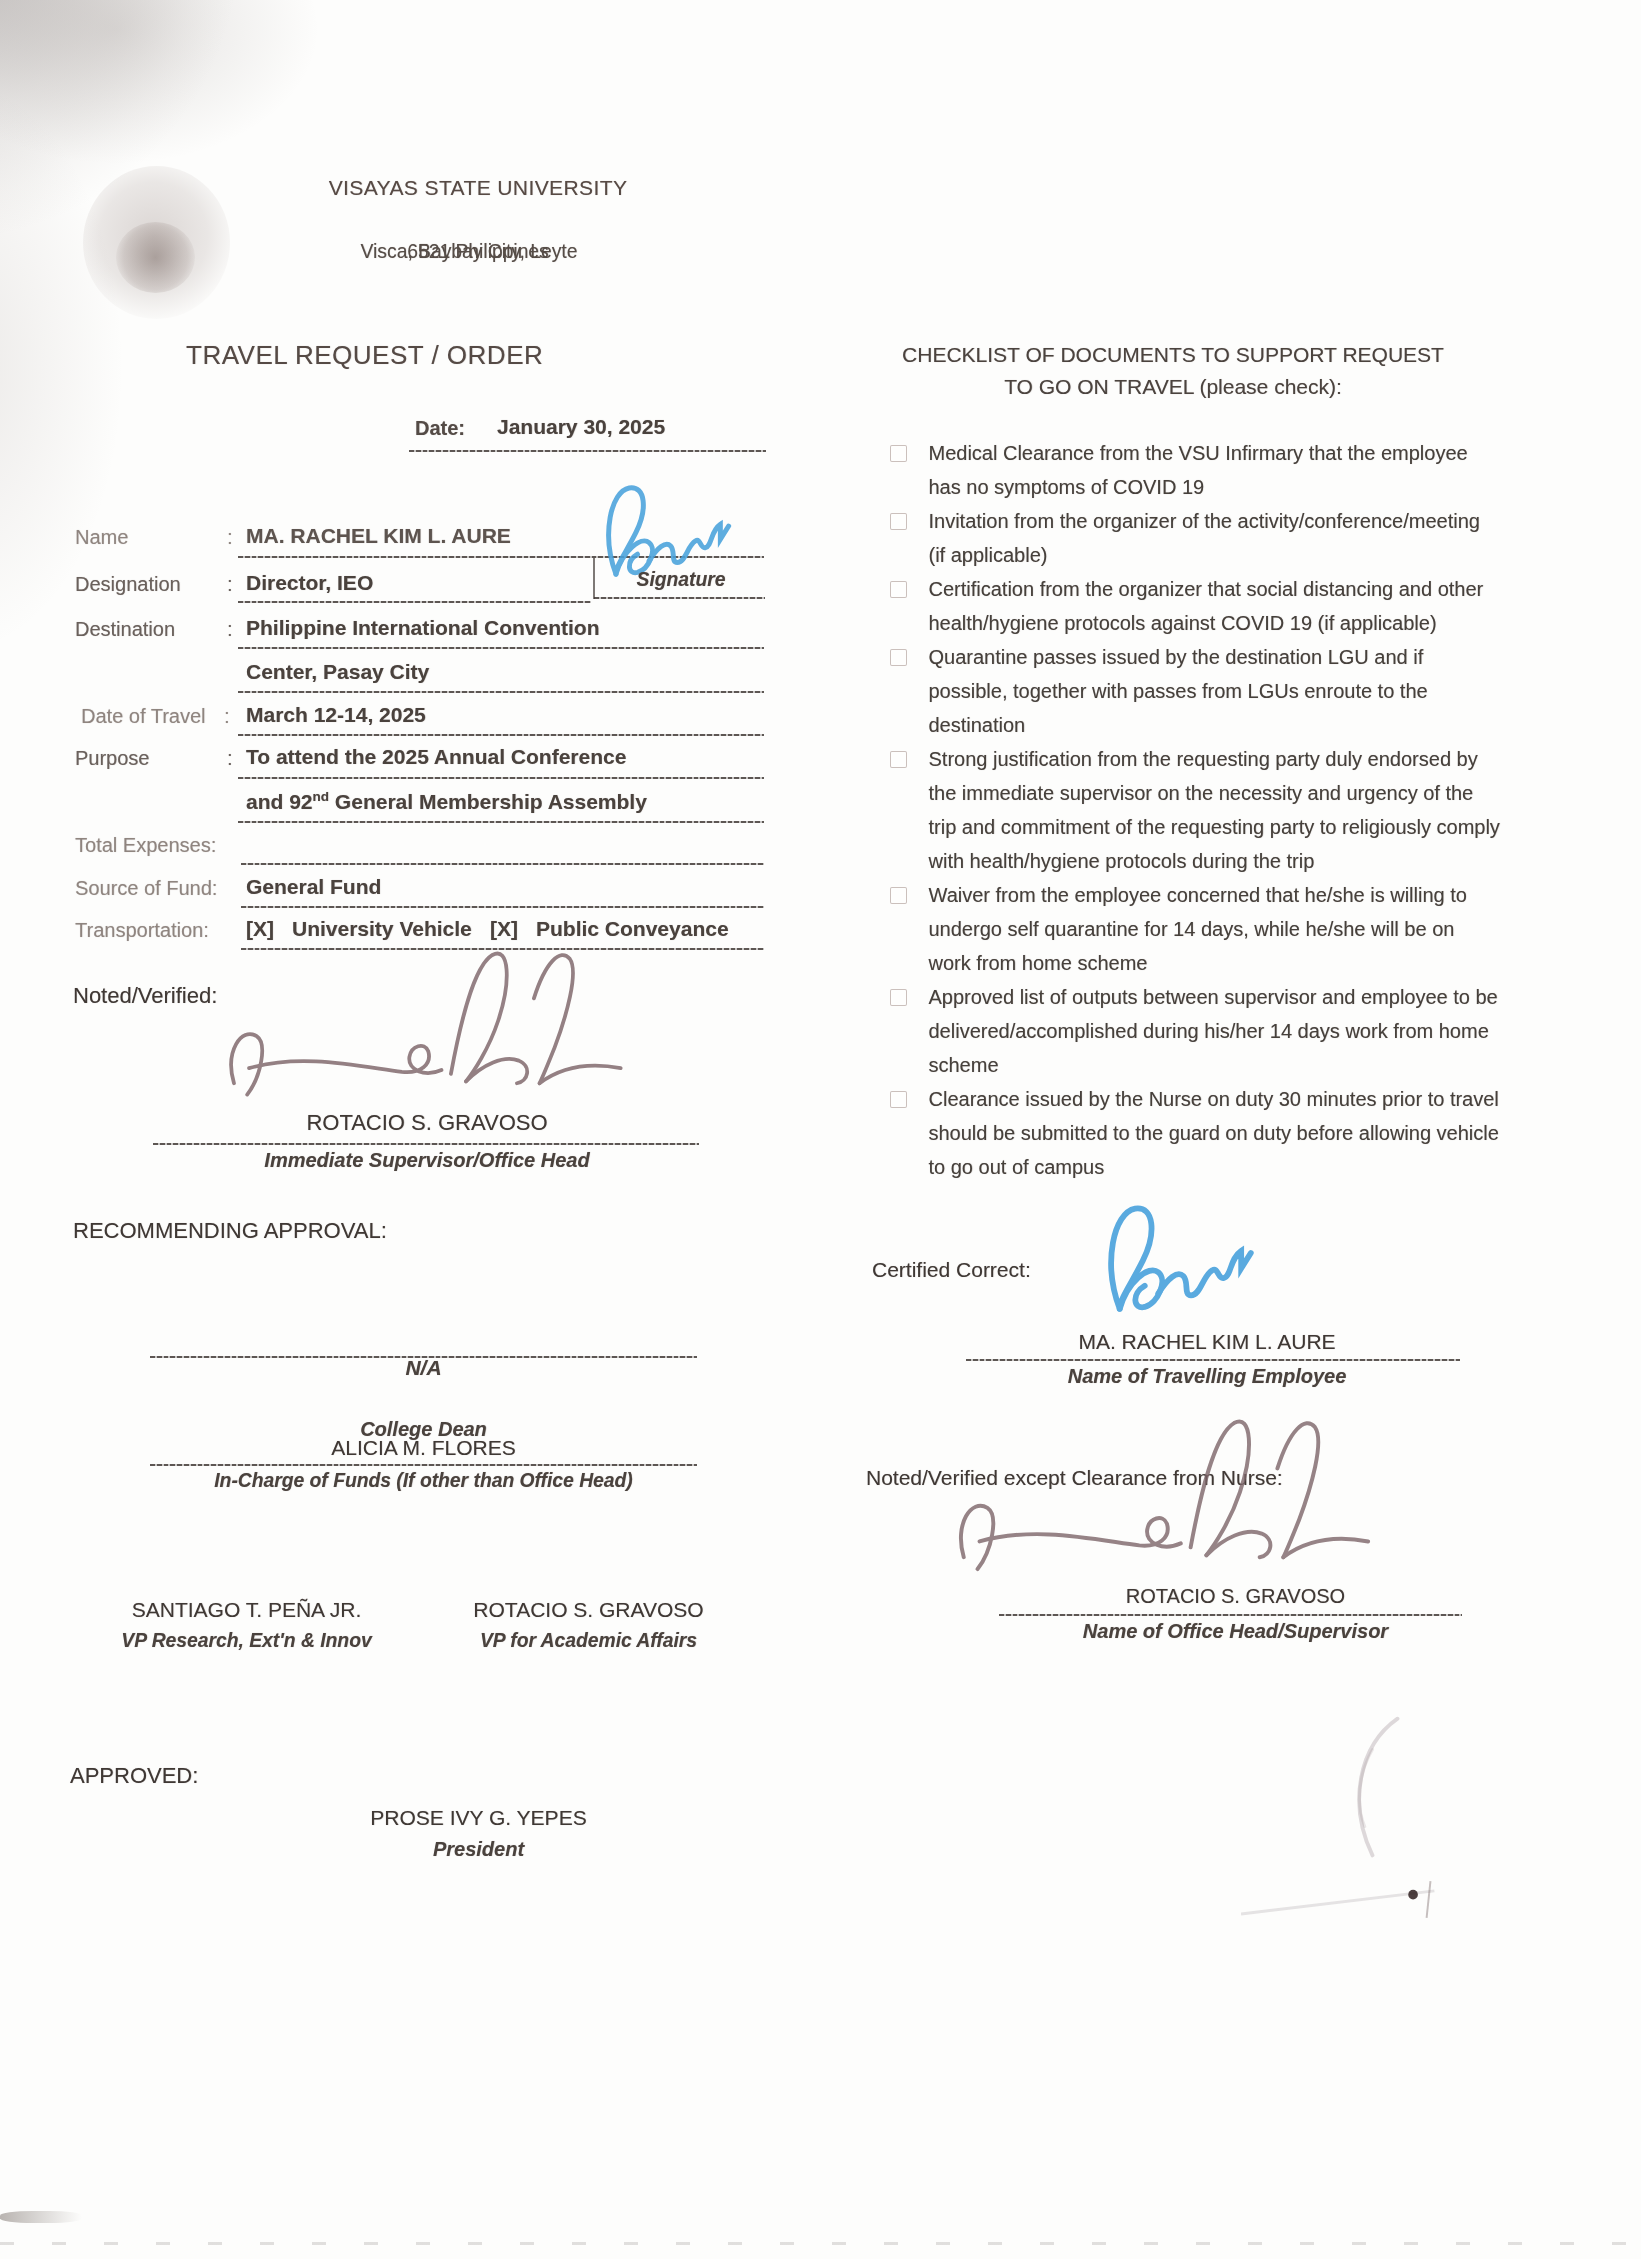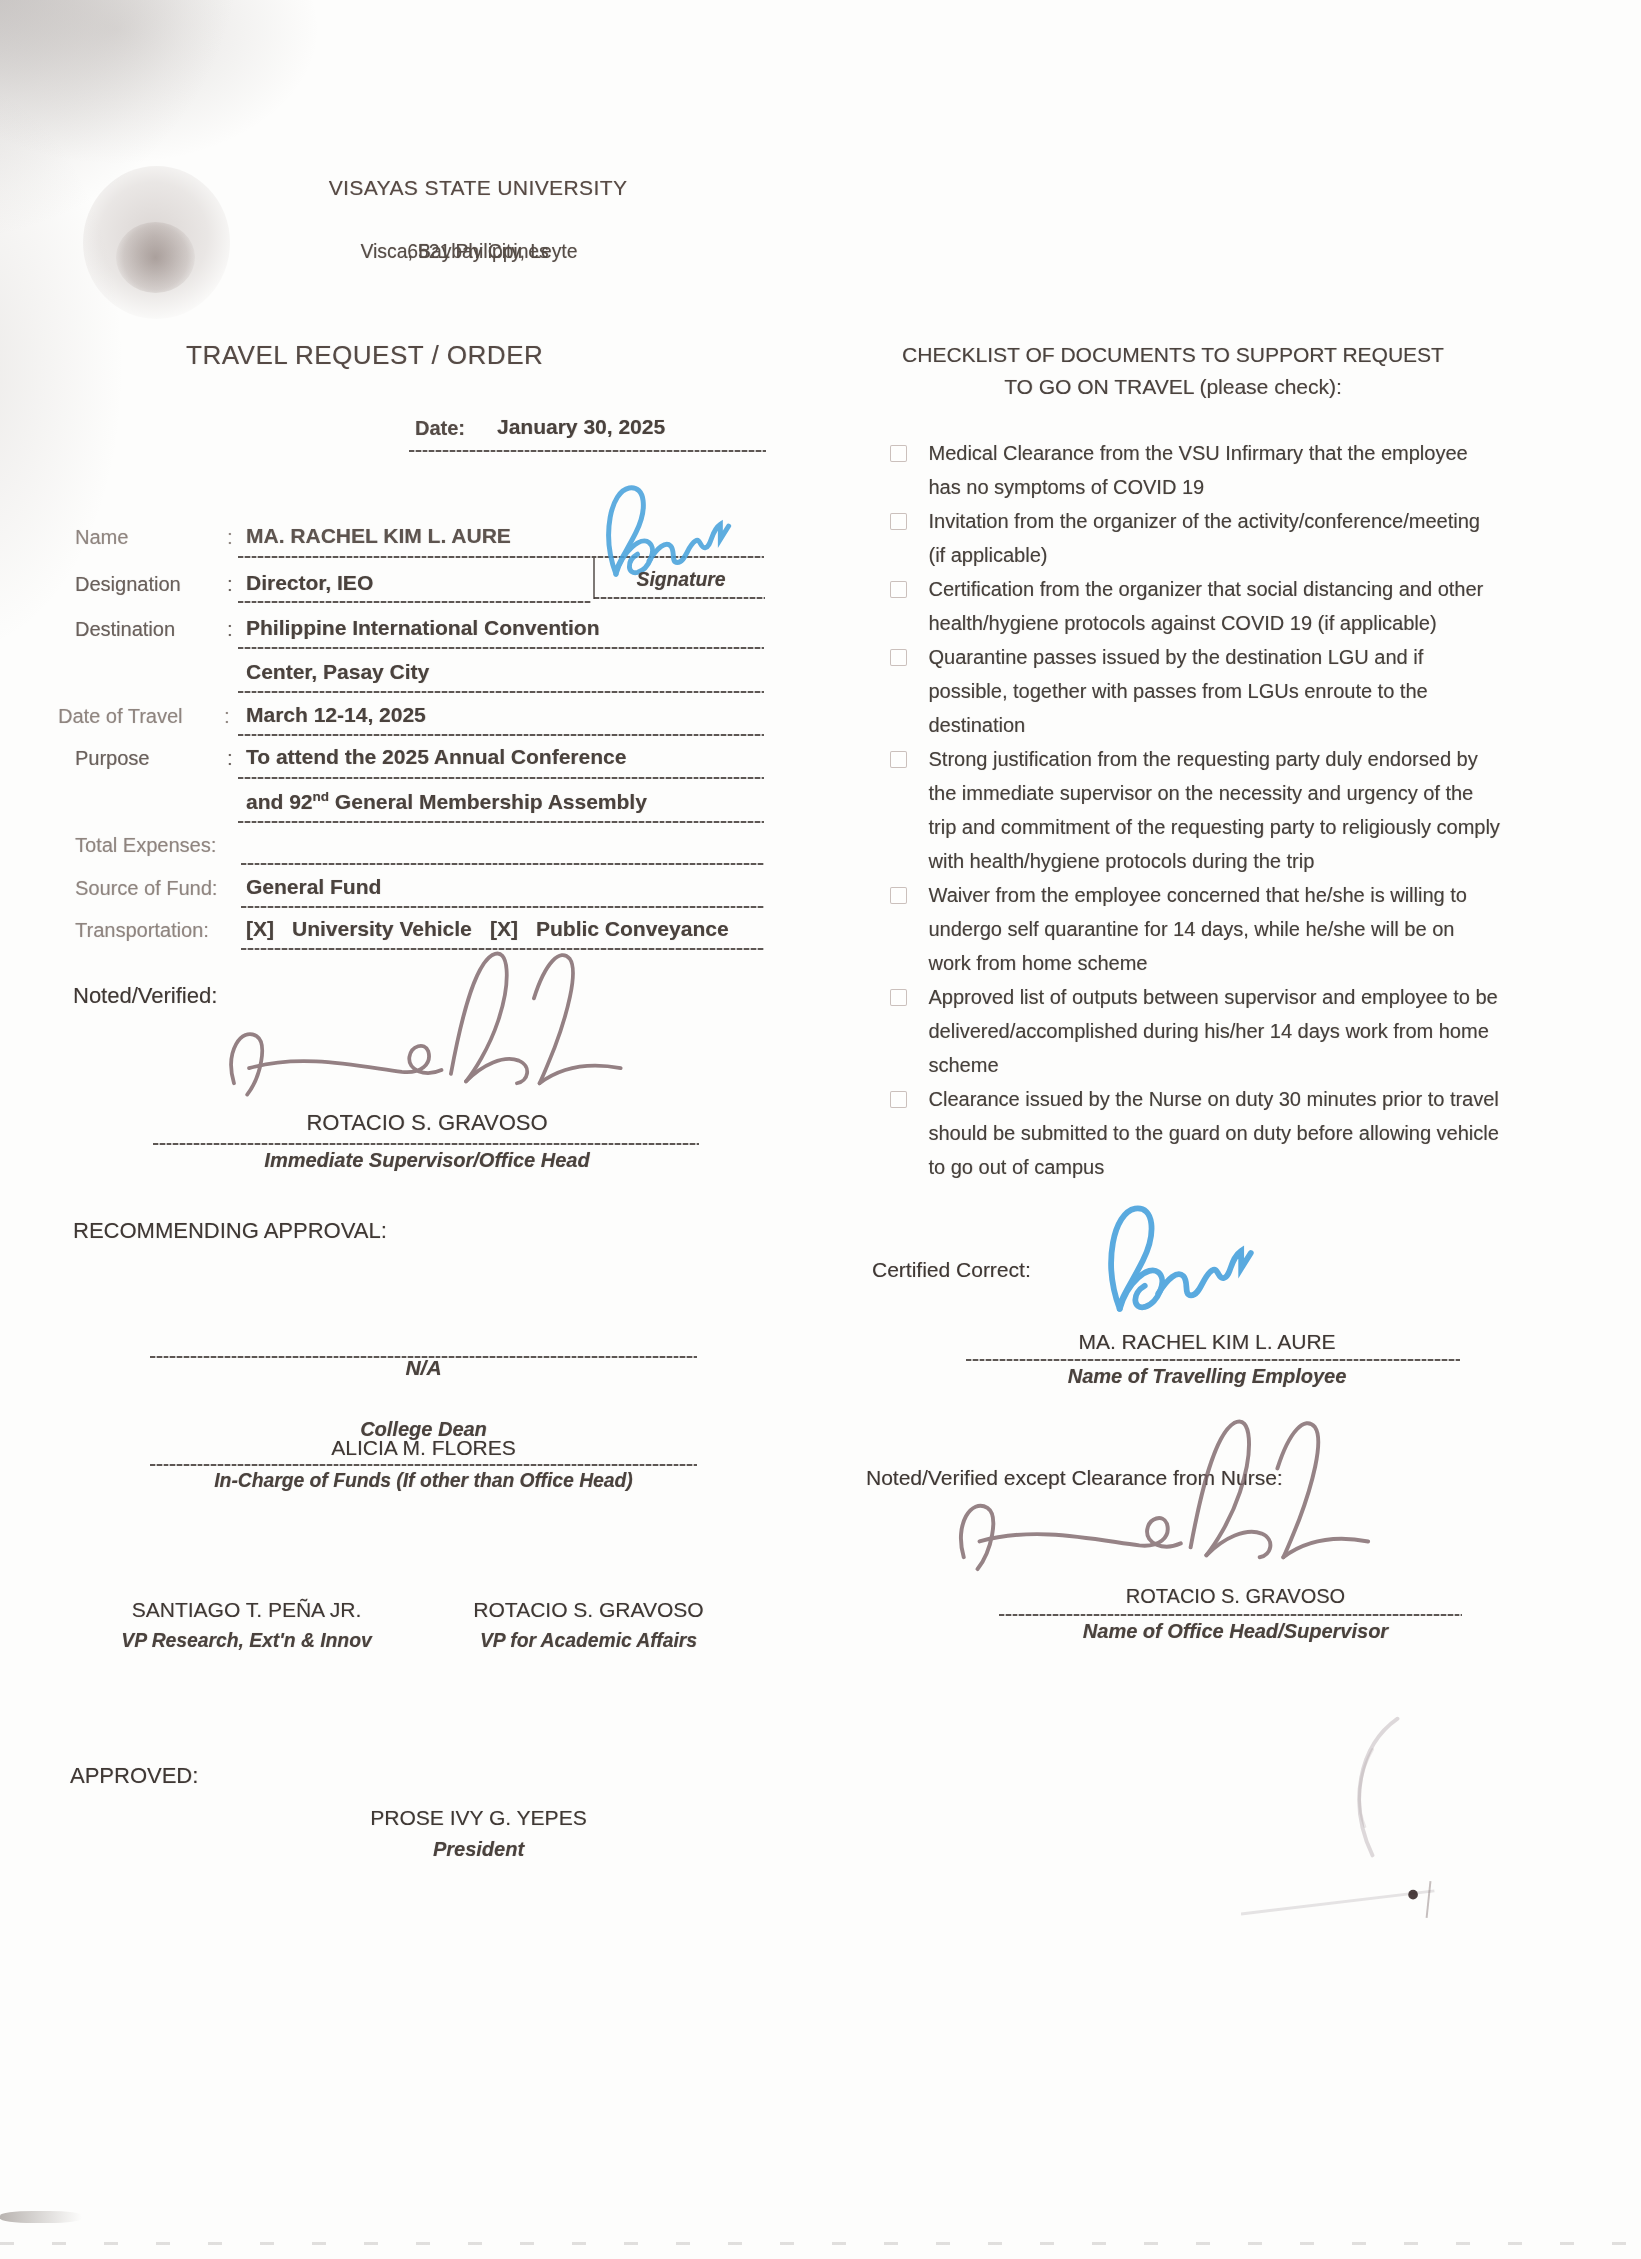--- a/index.html
+++ b/index.html
@@ -86,21 +86,21 @@
   <div class="blk it" style="left:597px;top:569px;width:168px;font-size:19.3px;">Signature</div>
   <div class="rule" style="left:594px;top:597px;width:171px;"></div>
 
   <span class="t lab" style="left:75px;top:618px;">Destination</span>
   <span class="t lab" style="left:227px;top:618px;">:</span>
   <span class="t val" style="left:246px;top:616px;">Philippine International Convention</span>
   <div class="rule" style="left:238px;top:647px;width:526px;"></div>
   <span class="t val" style="left:246px;top:660px;">Center, Pasay City</span>
   <div class="rule" style="left:238px;top:691px;width:526px;"></div>
 
-  <span class="t lab lab-f" style="left:58px;top:705px;">Date of Travel</span>
+  <span class="t lab lab-f" style="left:81px;top:705px;">Date of Travel</span>
   <span class="t lab lab-f" style="left:224px;top:705px;">:</span>
   <span class="t val" style="left:246px;top:703px;">March 12-14, 2025</span>
   <div class="rule" style="left:238px;top:734px;width:526px;"></div>
 
   <span class="t lab" style="left:75px;top:747px;">Purpose</span>
   <span class="t lab" style="left:227px;top:747px;">:</span>
   <span class="t val" style="left:246px;top:745px;">To attend the 2025 Annual Conference</span>
   <div class="rule" style="left:238px;top:777px;width:526px;"></div>
   <span class="t val" style="left:246px;top:789px;"><span>and 92</span><span class="sup">nd</span><span> General Membership Assembly</span></span>
   <div class="rule" style="left:238px;top:821px;width:526px;"></div>

